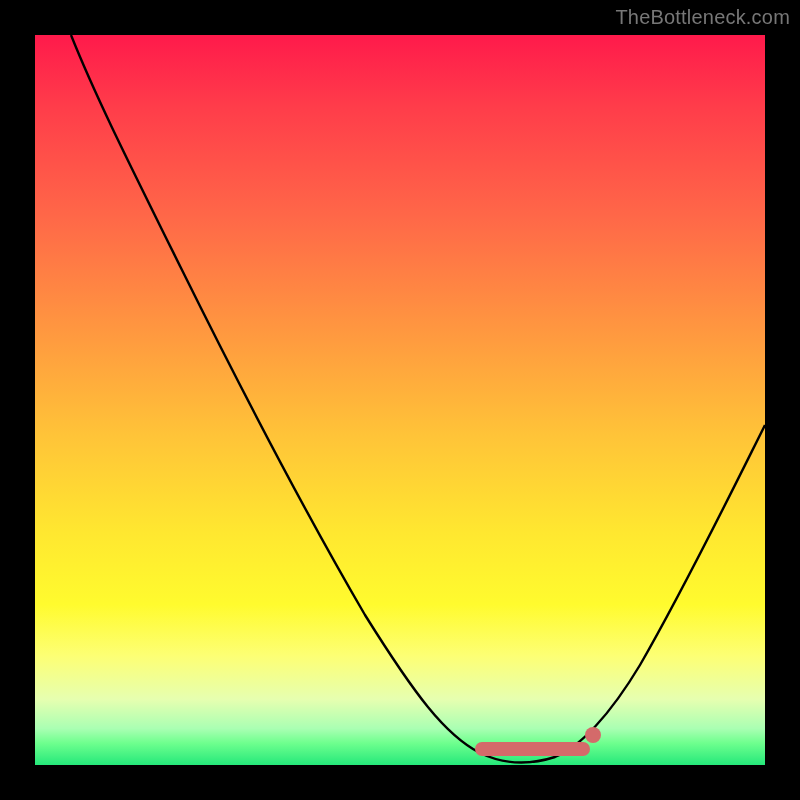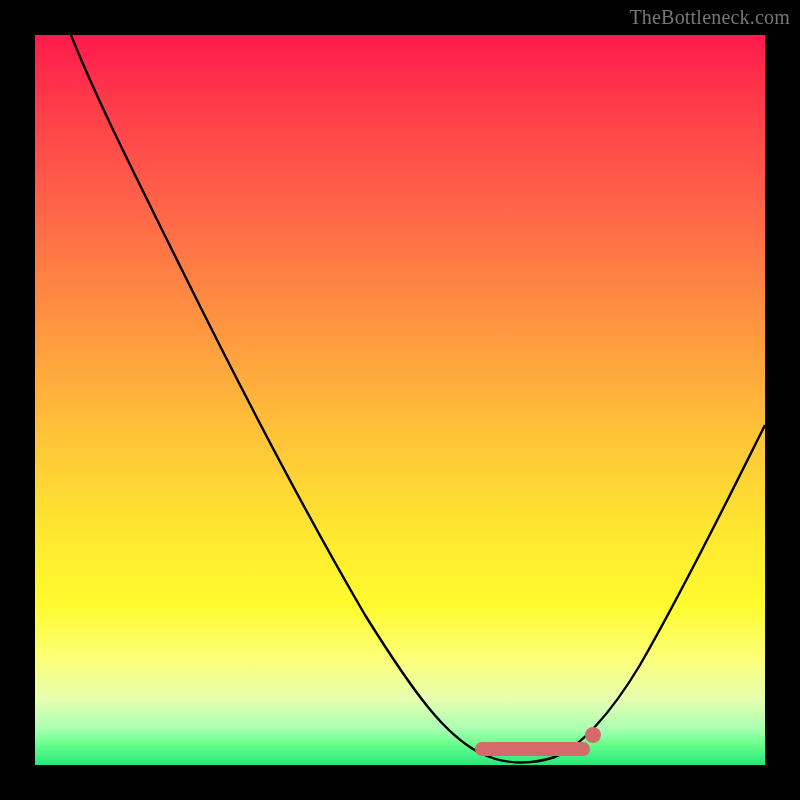--- a/index.html
+++ b/index.html
@@ -47,21 +47,20 @@
     height: 730px;
   }
   .watermark {
     position: absolute;
     top: 6px;
     right: 10px;
     color: #777;
     font-size: 20px;
     font-weight: 500;
     letter-spacing: 0.2px;
-    font-family: Liberation Serif, serif;
   }
   .marker-dot {
     fill: #d46a6a;
     stroke: none;
   }
   .marker-bar {
     fill: #d46a6a;
     stroke: none;
   }
 </style>

